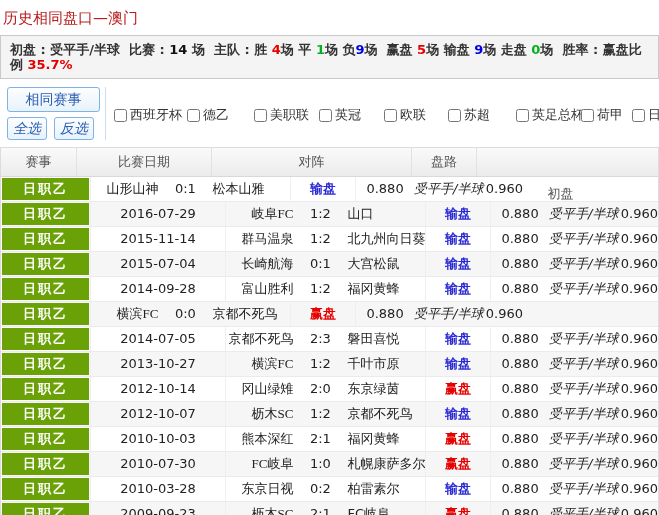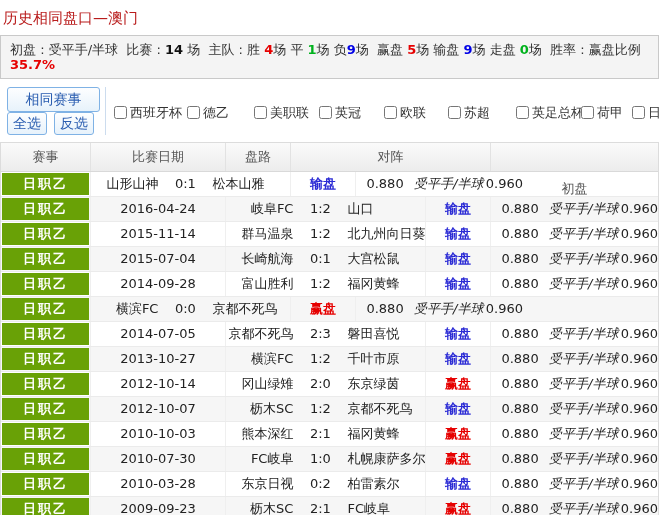--- a/index.html
+++ b/index.html
@@ -1,48 +1,48 @@
 <!DOCTYPE html>
 <html><head>
 <meta charset="utf-8">
 <style>
   html,body{margin:0;padding:0;background:#fff;}
   body{width:659px;font-family:"DejaVu Sans","Liberation Sans",sans-serif;color:#222;}
   .page{width:659px;overflow:hidden;}
   .page-title{font-size:15px;color:#b91c1c;padding:9px 3px 7px 3px;}
   .stats-bar{box-sizing:border-box;width:659px;border:1px solid #c9c9c9;background:#f4f4f4;
              padding:6px 9px;font-size:13px;color:#333;white-space:pre-wrap;line-height:15px;}
-  .stats-bar span{white-space:pre-wrap;}
+  .stats-bar span{white-space:pre-wrap;font-weight:bold;}
   .filter-panel{display:flex;padding:8px 0 7px 0;}
   .filter-buttons{box-sizing:border-box;width:106px;padding-left:7px;border-right:1px solid #ccdcee;
-                  display:flex;flex-direction:column;flex:none;}
+                  display:flex;flex-direction:column;gap:5px;flex:none;}
   .btn{box-sizing:border-box;border:1px solid #7fb2e5;border-radius:3px;color:#2a5db0;
        background:linear-gradient(#fdfeff,#e7f2fb);font-size:14px;cursor:pointer;
        font-family:"DejaVu Sans","Liberation Sans",sans-serif;padding:0;}
   .btn-wide{width:93px;height:25px;}
   .btn-row{display:flex;gap:7px;}
-  .btn-small{width:40px;height:23px;}
+  .btn-small{width:40px;height:23px;font-style:italic;}
   .filter-checkboxes{padding-left:8px;padding-top:3px;display:flex;flex-direction:row;gap:9px;flex:1;}
   .cb-row{display:grid;grid-template-columns:73px 67px 65px 65px 64px 68px 65px auto;align-items:center;}
   .cb-item{display:flex;align-items:center;font-size:13px;color:#333;cursor:pointer;white-space:nowrap;}
   .cb-item input{margin:0 3px 0 0;width:13px;height:13px;}
   .match-table{border:1px solid #dcdcdc;box-sizing:border-box;width:659px;}
   .thead{display:flex;height:28px;background:linear-gradient(#fafafa,#ececec);border-bottom:1px solid #d9d9d9;}
   .th{box-sizing:border-box;line-height:28px;text-align:center;color:#555;font-size:13px;
       border-right:1px solid #e2e2e2;flex:none;}
   .th:last-child{border-right:none;margin-top:32px;}
   .trow{display:flex;box-sizing:border-box;height:25px;border-bottom:1px solid #ebebeb;background:#fff;}
   .trow.alt{background:#f6f6f6;}
   .td{box-sizing:border-box;line-height:24px;font-size:13px;flex:none;border-right:1px solid #efefef;}
   .td-league{width:90px;padding:1px;}
   .league-badge{height:100%;display:flex;align-items:center;justify-content:center;
                 color:#fff;font-weight:bold;font-size:13px;letter-spacing:2px;}
   .td-date{width:135px;text-align:center;color:#222;}
   .td-match{width:200px;display:flex;}
-  .home{flex:1;text-align:right;padding-right:6px;overflow:hidden;white-space:nowrap;}
+  .home{flex:1;text-align:right;padding-right:6px;overflow:hidden;white-space:nowrap;font-family:Liberation Serif, serif;}
   .score{width:42px;text-align:center;flex:none;}
   .away{flex:1.15;text-align:left;padding-left:6px;overflow:hidden;white-space:nowrap;}
   .td-result{width:65px;text-align:center;font-weight:bold;}
   .td-odds{width:167px;display:flex;border-right:none;}
   .o1{width:60px;text-align:center;}
   .hc{width:74px;text-align:left;font-style:italic;}
   .o2{flex:1;text-align:right;}
 </style>
 </head>
 <body>
@@ -103,24 +103,24 @@
           <label class="cb-item">
             <input type="checkbox" checked="" style="">
             <span>日职乙</span>
           </label>
         </div>
       </div>
   </div>
 
   <div class="match-table">
     <div class="thead" id="tableHead">
-        <div class="th" style="width: 90px;">赛事</div>
+        <div class="th" style="width: 76px;">赛事</div>
         <div class="th" style="width: 135px;">比赛日期</div>
+        <div class="th" style="width: 200px;">对阵</div>
         <div class="th" style="width: 65px;">盘路</div>
-        <div class="th" style="width: 200px;">对阵</div>
         <div class="th" style="width: 167px;">初盘</div>
       </div>
     <div id="tableBody">
         <div class="trow">
           <div class="td td-league">
             <div class="league-badge" style="background: rgb(105, 161, 6);">日职乙</div>
           </div>
           <div class="td td-match">
             <span class="home">山形山神</span>
             <span class="score">0:1</span>
@@ -130,21 +130,21 @@
           <div class="td td-odds">
             <span class="o1">0.880</span>
             <span class="hc">受平手/半球</span>
             <span class="o2">0.960</span>
           </div>
         </div>
         <div class="trow alt">
           <div class="td td-league">
             <div class="league-badge" style="background: rgb(105, 161, 6);">日职乙</div>
           </div>
-          <div class="td td-date">2016-04-24</div>
+          <div class="td td-date">2016-07-29</div>
           <div class="td td-match">
             <span class="home">岐阜FC</span>
             <span class="score">1:2</span>
             <span class="away">山口</span>
           </div>
           <div class="td td-result" style="color: rgb(43, 43, 213);">输盘</div>
           <div class="td td-odds">
             <span class="o1">0.880</span>
             <span class="hc">受平手/半球</span>
             <span class="o2">0.960</span>

